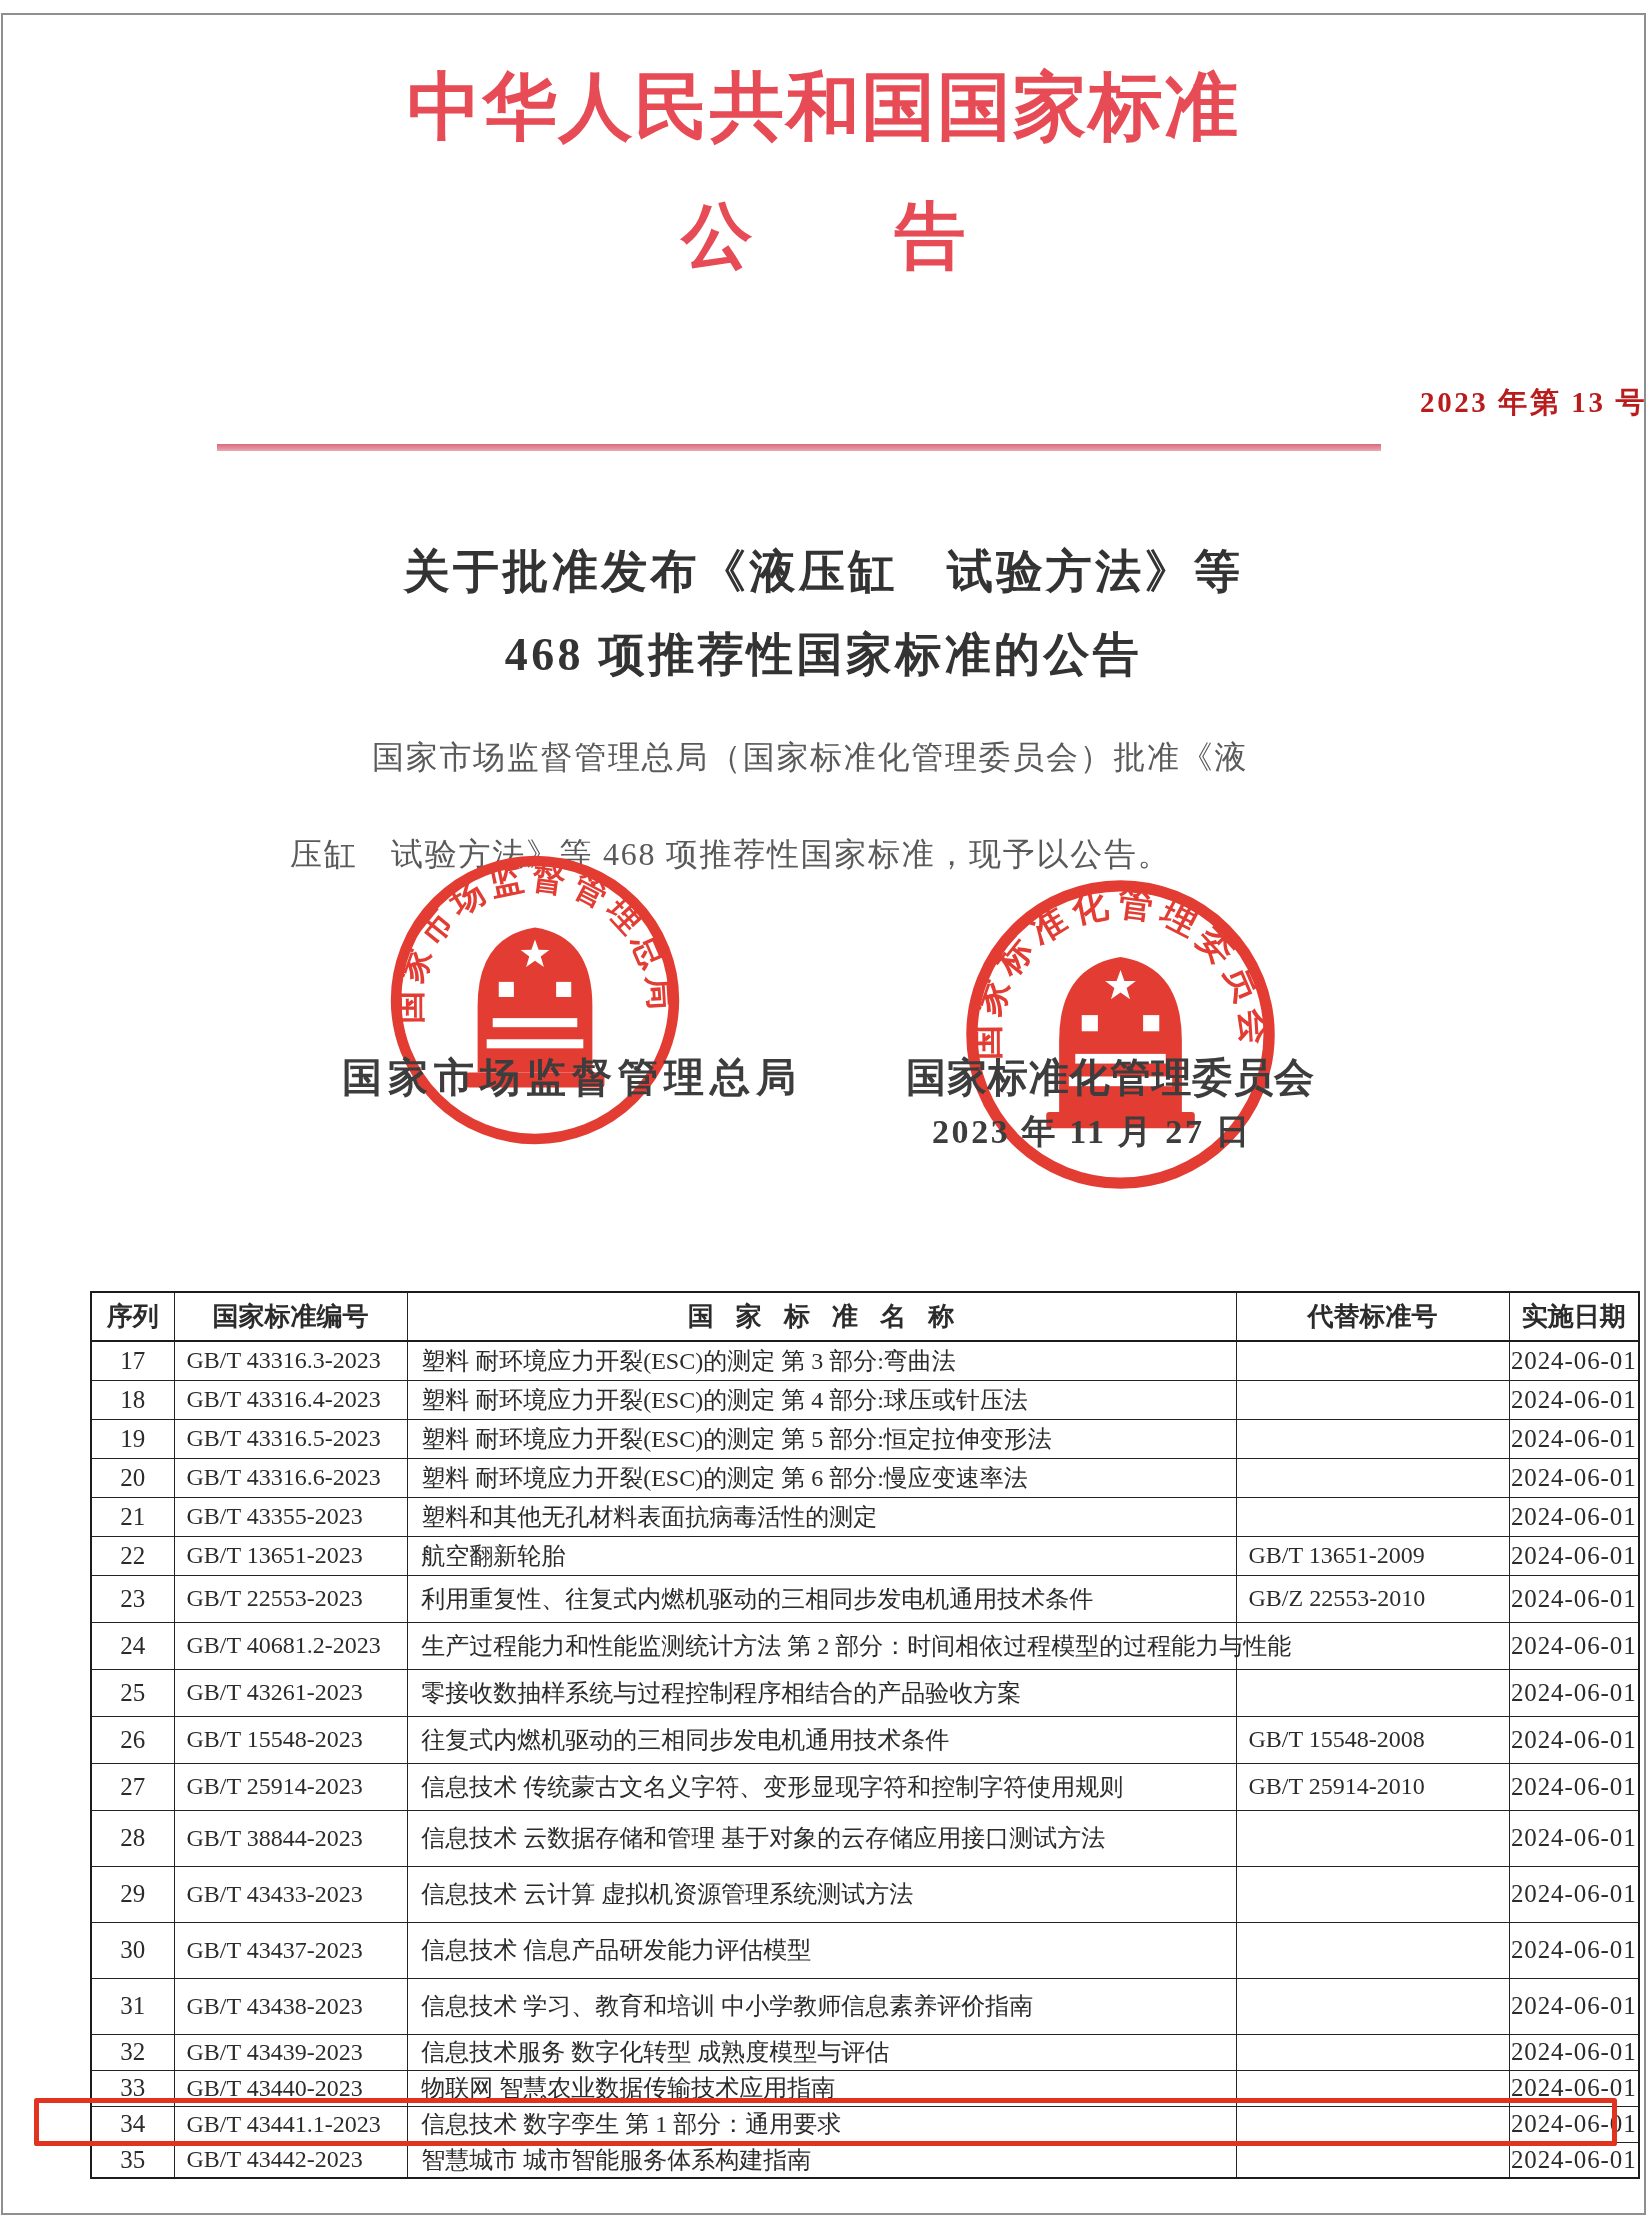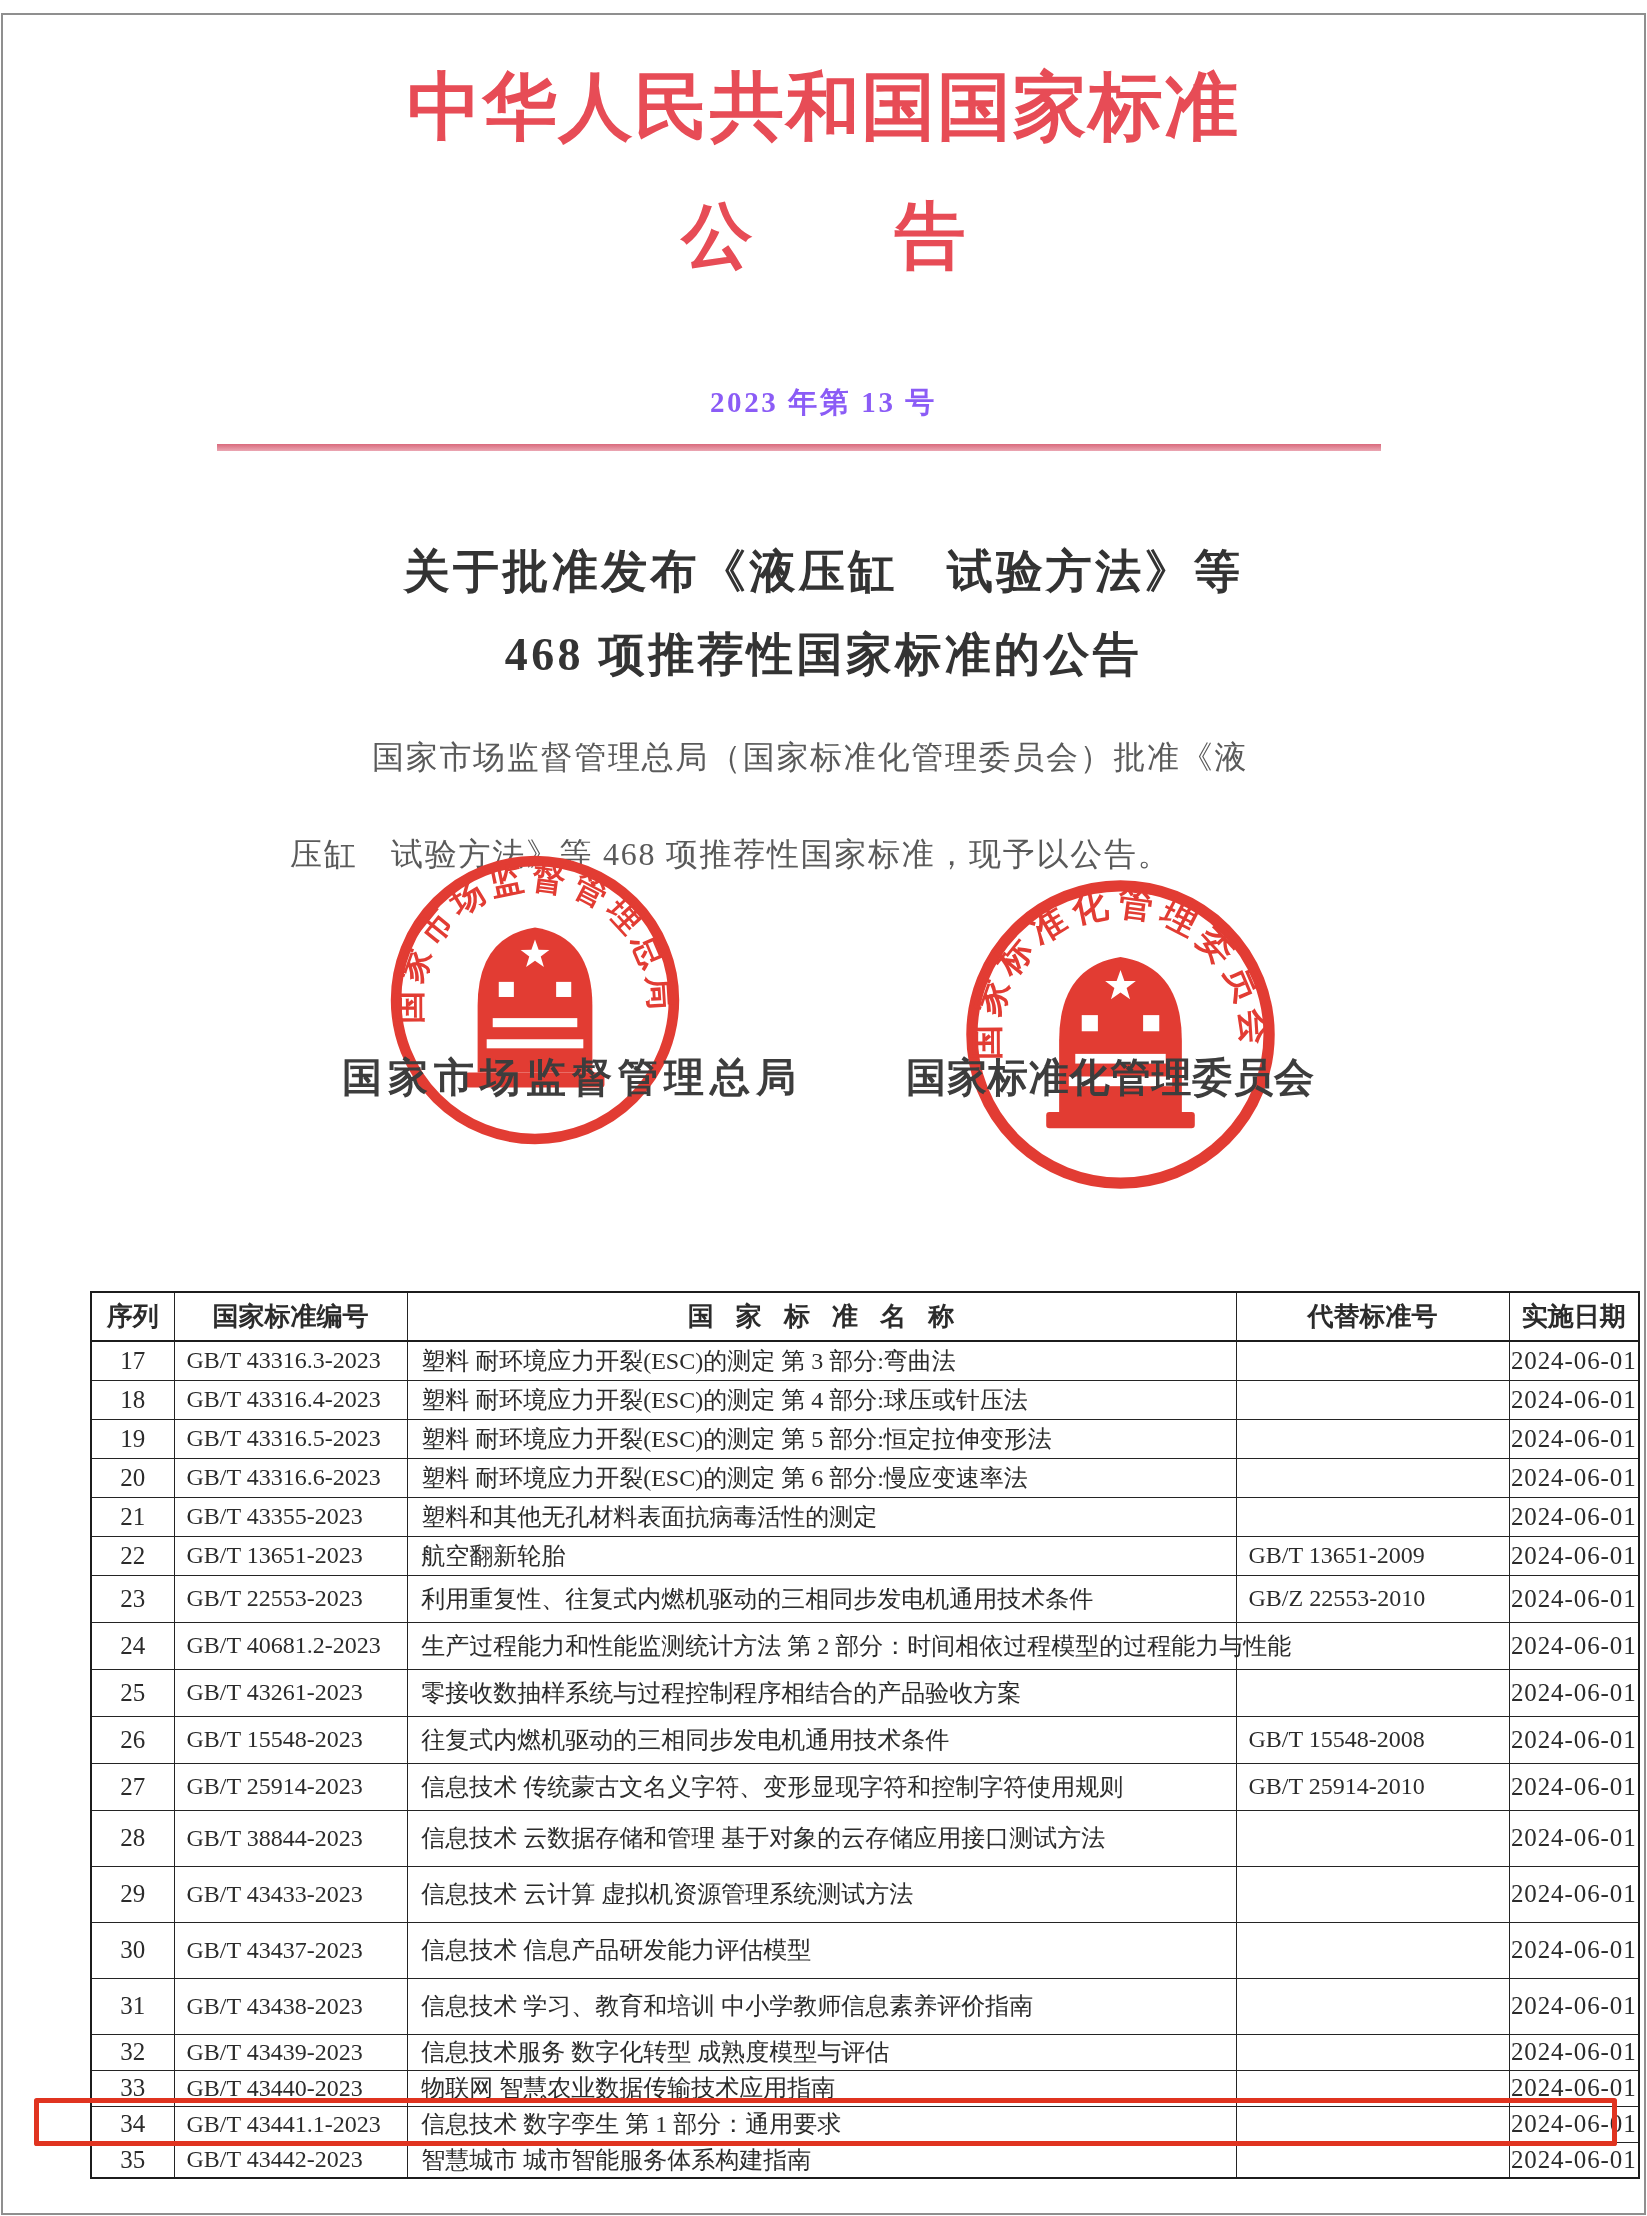--- a/index.html
+++ b/index.html
@@ -30,21 +30,21 @@
   .centered{left:0;width:1647px;text-align:center;}
   .page-title{
     top:58px;font-size:74px;font-weight:bold;color:var(--title-red);
     letter-spacing:1.7px;white-space:nowrap;
   }
   .announcement{
     top:189px;font-size:71px;font-weight:bold;color:var(--title-red);
     white-space:pre;
   }
   .issue-no{
-    top:383px;font-size:29px;font-weight:600;color:#8b5cf6;letter-spacing:2.6px;
+    top:383px;font-size:29px;font-weight:600;color:#b91c1c;letter-spacing:2.6px;text-align:right;
   }
   .rule{
     top:444px;left:217px;width:1164px;height:6.9px;
     background:linear-gradient(to bottom,var(--rule-pink),#eba7b3);
   }
   .heading{
     font-size:46px;font-weight:bold;color:var(--text-dark);letter-spacing:3.4px;white-space:nowrap;
   }
   .heading.l1{top:541px;}
   .heading.l2{top:608px;margin-top:16px;}
@@ -146,20 +146,21 @@
       <polygon fill="#ffffff" points="100,60 102.4,66.8 109.5,66.9 103.8,71.2 105.9,78.1 100,74 94.1,78.1 96.2,71.2 90.5,66.9 97.6,66.8"></polygon>
       <rect x="76" y="88" width="10" height="10" fill="#ffffff"></rect>
       <rect x="114" y="88" width="10" height="10" fill="#ffffff"></rect>
       <rect x="72" y="112" width="56" height="6" fill="#ffffff"></rect>
       <rect x="68" y="126" width="64" height="6" fill="#ffffff"></rect>
     </svg>
   </div>
 
   <div class="abs signature sig-left">国家市场监督管理总局</div>
   <div class="abs signature sig-right">国家标准化管理委员会</div>
+  <div class="abs issue-date">2023 年 11 月 27 日</div>
 
   <div class="abs table-wrap">
     <table>
       <colgroup>
         <col style="width:83px">
           <col style="width:233px">
           <col style="width:829px">
           <col style="width:273px">
           <col style="width:130px">
       </colgroup>

